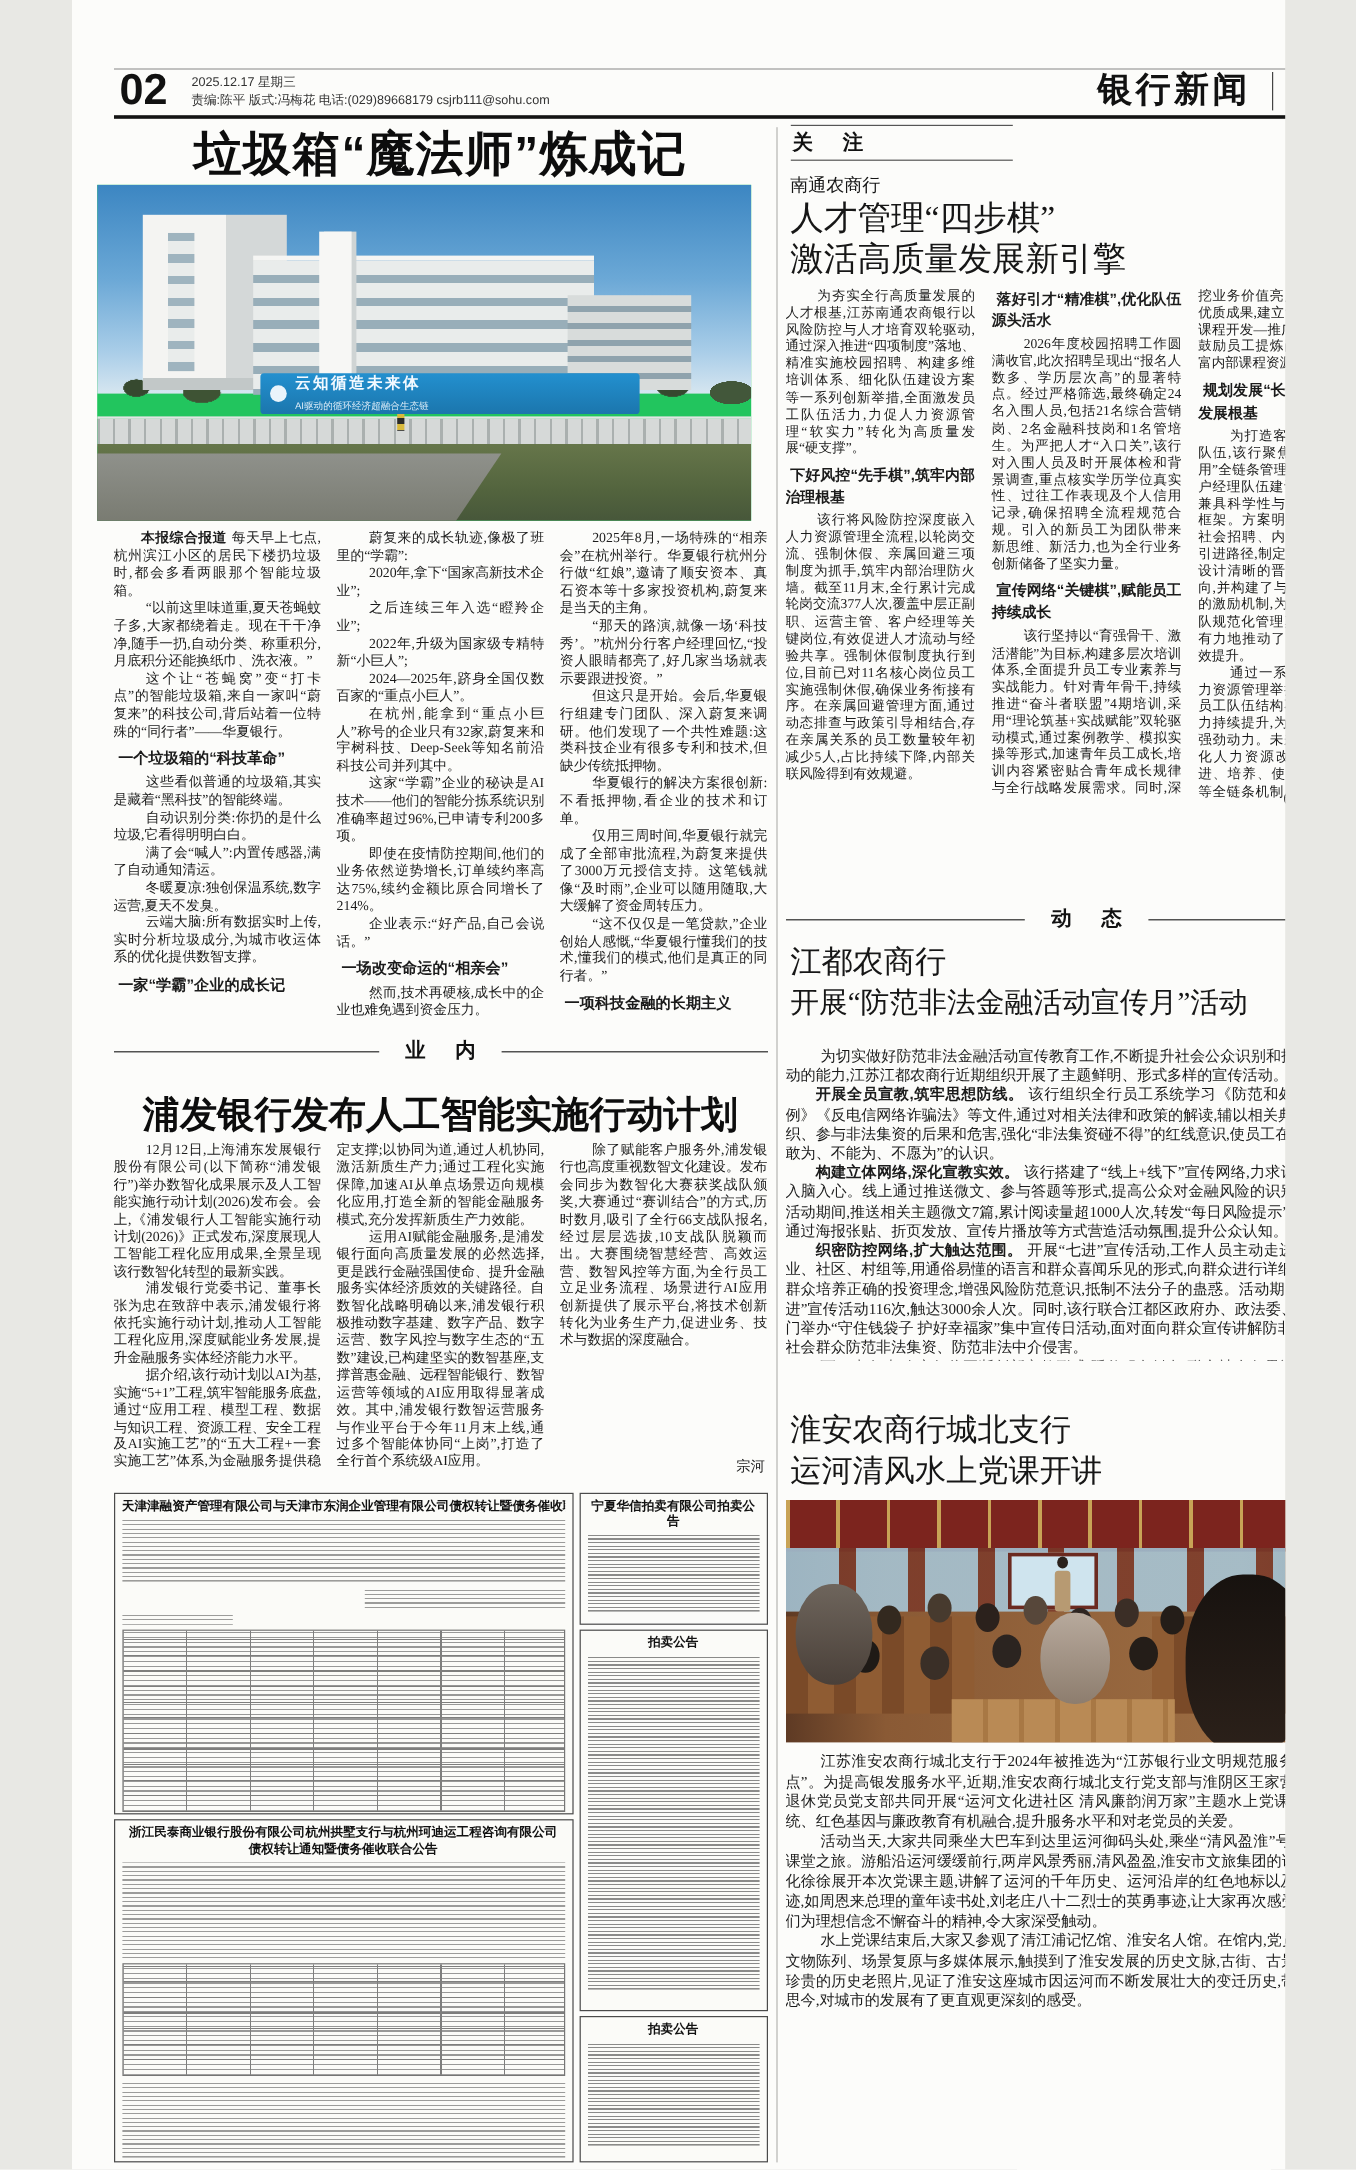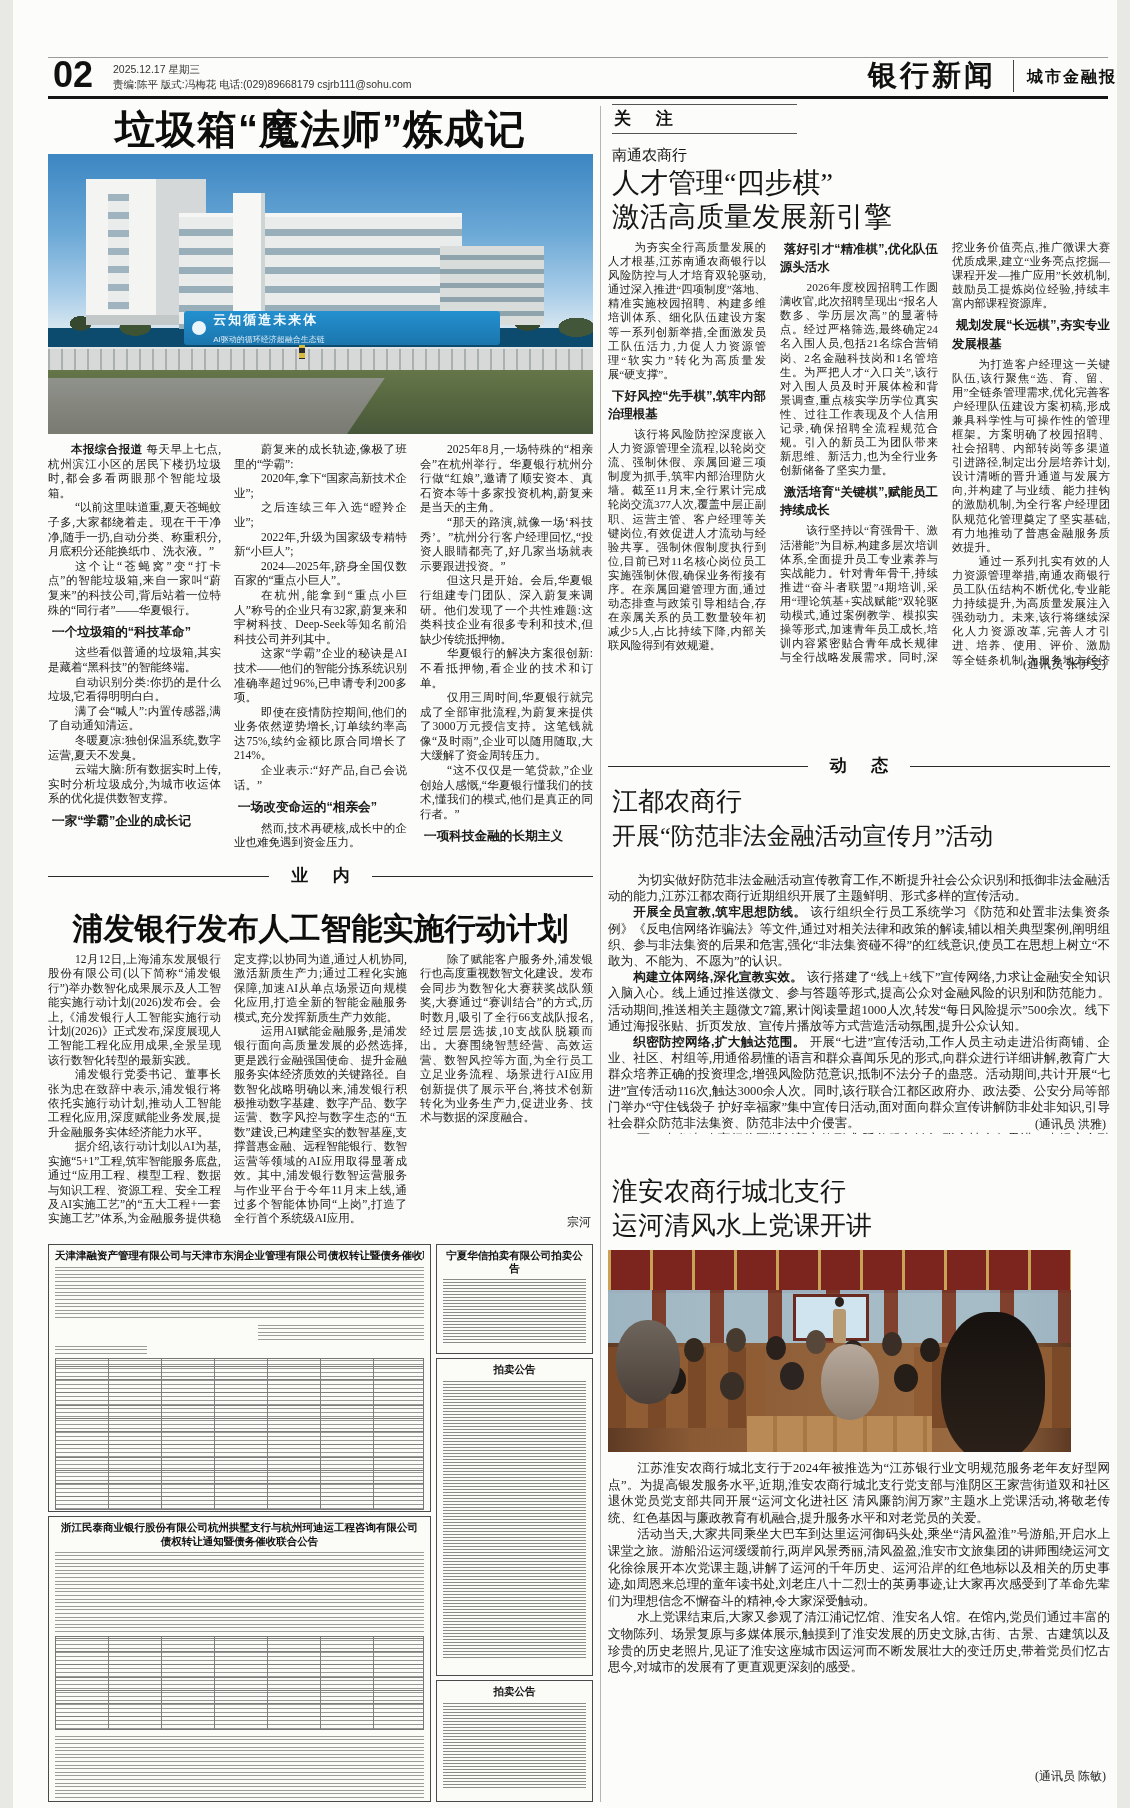--- a/index.html
+++ b/index.html
@@ -1,17 +1,17 @@
 <!DOCTYPE html>
 <html><head>
 <meta charset="utf-8">
 <style>
   html,body{margin:0;padding:0;}
   body{background:#e8e8e4;}
-  #page{position:relative;width:1104px;height:1808px;margin:0 auto;background:#fcfcfa;
+  #page{position:relative;width:1011px;height:1808px;margin:0 auto;background:#fcfcfa;
         font-family:"Liberation Serif",serif;color:#1b1b1b;overflow:hidden;}
   .abs{position:absolute;}
   
   #hdr-topline{left:35px;top:57px;width:1060px;border-top:1px solid #9a9a9a;}
   #hdr-thick{left:35px;top:96px;width:1060px;border-top:3px solid #141414;}
   #pagenum{left:40px;top:56px;font:700 36px/38px "Liberation Sans",sans-serif;color:#111;}
   #hdr-meta{left:100px;top:62px;font:10.5px/15px "Liberation Sans",sans-serif;color:#333;}
   #hdr-sec{left:855px;top:58px;font:700 29px/34px "Liberation Sans",sans-serif;color:#111;letter-spacing:3px;}
   #hdr-vdiv{left:1000px;top:60px;height:32px;border-left:1px solid #444;}
   #hdr-paper{left:1014px;top:67px;font:700 16px/20px "Liberation Serif",serif;color:#111;letter-spacing:2px;}
@@ -52,21 +52,21 @@
   #body3{left:35px;top:952px;width:545px;height:280px;column-count:3;column-gap:13px;
          column-fill:auto;font-size:11.5px;line-height:14.4px;}
   #body4{left:595px;top:872px;width:502px;height:262px;font-size:12.6px;line-height:16.2px;}
   #body5{left:595px;top:1460px;width:502px;height:330px;font-size:12.6px;line-height:16.6px;}
   .byl{font-size:12px;color:#222;text-align:right;}
   #byl2{left:595px;top:656px;width:498px;}
   #byl3{left:35px;top:1214px;width:543px;}
   #byl4{left:595px;top:1116px;width:498px;}
   #byl5{left:595px;top:1768px;width:498px;}
   
-  #photo1{left:35px;top:154px;width:545px;height:280px;overflow:hidden;background:#0c4a6e;}
+  #photo1{left:21px;top:154px;width:545px;height:280px;overflow:hidden;background:#22c55e;}
   #p1-sky{left:0;top:0;width:100%;height:62%;
           background:linear-gradient(180deg,#3c86c2 0%,#6ba8d6 45%,#a9cde8 80%,#d6e6f0 100%);}
   #p1-trees{left:0;top:52%;width:100%;height:14%;
      background:radial-gradient(18px 12px at 6% 60%,#36492f 60%,transparent 61%),
                 radial-gradient(26px 14px at 16% 70%,#3e5334 60%,transparent 61%),
                 radial-gradient(22px 12px at 88% 60%,#36492f 60%,transparent 61%),
                 radial-gradient(30px 16px at 97% 70%,#42573a 60%,transparent 61%);}
   #p1-bldgA{left:7%;top:9%;width:22%;height:52%;
      background:linear-gradient(90deg,#f4f4f2 0 58%,#d4d8d8 58% 100%);
      box-shadow:inset 0 -10px 0 #c2c8c8;}
@@ -267,21 +267,21 @@
   <div class="abs serif-head" id="kick">南通农商行</div>
   <div class="abs serif-head" id="h2a">人才管理“四步棋”</div>
   <div class="abs serif-head" id="h2b">激活高质量发展新引擎</div>
   <div class="abs art" id="body2">
 
   <p class="para"><b></b><span>为夯实全行高质量发展的人才根基,江苏南通农商银行以风险防控与人才培育双轮驱动,通过深入推进“四项制度”落地、精准实施校园招聘、构建多维培训体系、细化队伍建设方案等一系列创新举措,全面激发员工队伍活力,力促人力资源管理“软实力”转化为高质量发展“硬支撑”。</span></p>
       <p class="sub"><b></b><span>下好风控“先手棋”,筑牢内部治理根基</span></p>
       <p class="para"><b></b><span>该行将风险防控深度嵌入人力资源管理全流程,以轮岗交流、强制休假、亲属回避三项制度为抓手,筑牢内部治理防火墙。截至11月末,全行累计完成轮岗交流377人次,覆盖中层正副职、运营主管、客户经理等关键岗位,有效促进人才流动与经验共享。强制休假制度执行到位,目前已对11名核心岗位员工实施强制休假,确保业务衔接有序。在亲属回避管理方面,通过动态排查与政策引导相结合,存在亲属关系的员工数量较年初减少5人,占比持续下降,内部关联风险得到有效规避。</span></p>
       <p class="sub"><b></b><span>落好引才“精准棋”,优化队伍源头活水</span></p>
       <p class="para"><b></b><span>2026年度校园招聘工作圆满收官,此次招聘呈现出“报名人数多、学历层次高”的显著特点。经过严格筛选,最终确定24名入围人员,包括21名综合营销岗、2名金融科技岗和1名管培生。为严把人才“入口关”,该行对入围人员及时开展体检和背景调查,重点核实学历学位真实性、过往工作表现及个人信用记录,确保招聘全流程规范合规。引入的新员工为团队带来新思维、新活力,也为全行业务创新储备了坚实力量。</span></p>
-      <p class="sub"><b></b><span>激活培育“关键棋”,赋能员工持续成长</span></p>
+      <p class="sub"><b></b><span>宣传网络“关键棋”,赋能员工持续成长</span></p>
       <p class="para"><b></b><span>该行坚持以“育强骨干、激活潜能”为目标,构建多层次培训体系,全面提升员工专业素养与实战能力。针对青年骨干,持续推进“奋斗者联盟”4期培训,采用“理论筑基+实战赋能”双轮驱动模式,通过案例教学、模拟实操等形式,加速青年员工成长,培训内容紧密贴合青年成长规律与全行战略发展需求。同时,深挖业务价值亮点,推广微课大赛优质成果,建立“业务亮点挖掘—课程开发—推广应用”长效机制,鼓励员工提炼岗位经验,持续丰富内部课程资源库。</span></p>
       <p class="sub"><b></b><span>规划发展“长远棋”,夯实专业发展根基</span></p>
       <p class="para"><b></b><span>为打造客户经理这一关键队伍,该行聚焦“选、育、留、用”全链条管理需求,优化完善客户经理队伍建设方案初稿,形成兼具科学性与可操作性的管理框架。方案明确了校园招聘、社会招聘、内部转岗等多渠道引进路径,制定出分层培养计划,设计清晰的晋升通道与发展方向,并构建了与业绩、能力挂钩的激励机制,为全行客户经理团队规范化管理奠定了坚实基础,有力地推动了普惠金融服务质效提升。</span></p>
       <p class="para"><b></b><span>通过一系列扎实有效的人力资源管理举措,南通农商银行员工队伍结构不断优化,专业能力持续提升,为高质量发展注入强劲动力。未来,该行将继续深化人力资源改革,完善人才引进、培养、使用、评价、激励等全链条机制,为服务地方经济发展提供更加坚实的人才保障和智力支持。</span></p>
     </div>
   <div class="abs byl" id="byl2">(通讯员 张伊旻)</div>
 
   <div class="abs ban" id="ban-dyn">
     <span class="bline"></span>
     <span class="blabel">动 态</span>

